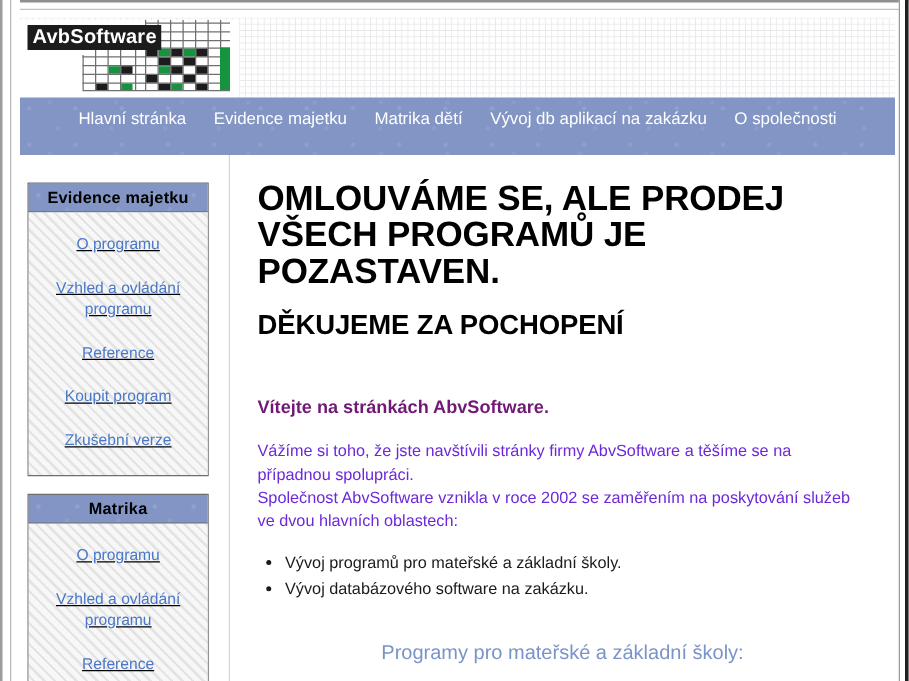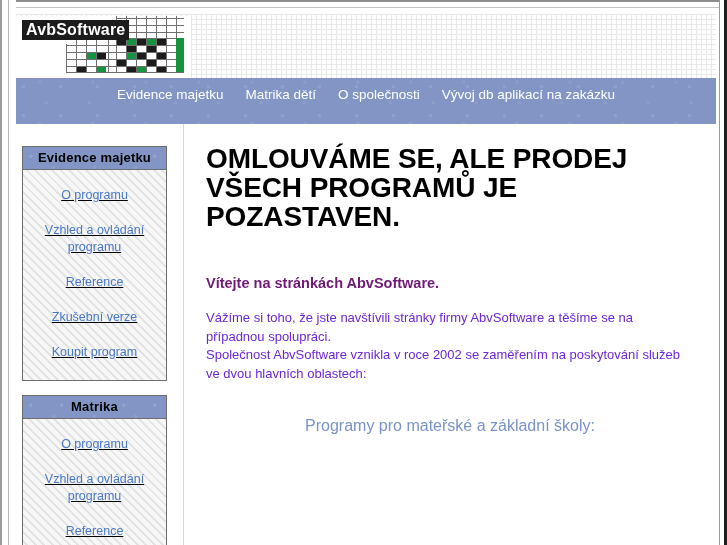--- a/index.html
+++ b/index.html
@@ -324,60 +324,66 @@
               <rect x="121" y="51" width="9" height="5"></rect>
               <rect x="160" y="22" width="8" height="34"></rect>
             </g>
           </svg>
         </div>
         <div class="logo-name">AvbSoftware</div>
       </div>
     </div>
 
     <div class="navbar">
+      <a class="nav-item" href="#">Hlavní stránka</a>
       <a class="nav-item" href="#">Evidence majetku</a>
       <a class="nav-item" href="#">Matrika dětí</a>
+      <a class="nav-item" href="#">Vývoj db aplikací na zakázku</a>
       <a class="nav-item wrap-item" href="#">O společnosti</a>
-      <a class="nav-item" href="#">Vývoj db aplikací na zakázku</a>
     </div>
 
     <div class="body-row">
 
       <div class="sidebar">
 
         <div class="side-box">
           <div class="side-box-title">Evidence majetku</div>
           <div class="side-box-body">
             <a class="side-link" href="#">O programu</a>
             <a class="side-link" href="#">Vzhled a ovládání programu</a>
             <a class="side-link" href="#">Reference</a>
+            <a class="side-link" href="#">Koupit program</a>
             <a class="side-link" href="#">Zkušební verze</a>
-            <a class="side-link" href="#">Koupit program</a>
           </div>
         </div>
 
         <div class="side-box">
           <div class="side-box-title">Matrika</div>
           <div class="side-box-body">
             <a class="side-link" href="#">O programu</a>
             <a class="side-link" href="#">Vzhled a ovládání programu</a>
             <a class="side-link" href="#">Reference</a>
           </div>
         </div>
 
       </div>
 
       <div class="main">
         <h1 class="notice">OMLOUVÁME SE, ALE PRODEJ VŠECH PROGRAMŮ JE POZASTAVEN.</h1>
+        <h1 class="notice-2">DĚKUJEME ZA POCHOPENÍ</h1>
 
         <h2 class="welcome">Vítejte na stránkách AbvSoftware.</h2>
 
         <p class="para">Vážíme si toho, že jste navštívili stránky firmy AbvSoftware a těšíme se na případnou spolupráci.</p>
         <p class="para para2">Společnost AbvSoftware vznikla v roce 2002 se zaměřením na poskytování služeb ve dvou hlavních oblastech:</p>
 
+        <ul class="bullets">
+          <li>Vývoj programů pro mateřské a základní školy.</li>
+          <li>Vývoj databázového software na zakázku.</li>
+        </ul>
 
         <h3 class="subhead">Programy pro mateřské a základní školy:</h3>
       </div>
 
     </div>
 
   </div>
 </div>
 
 </body></html>

